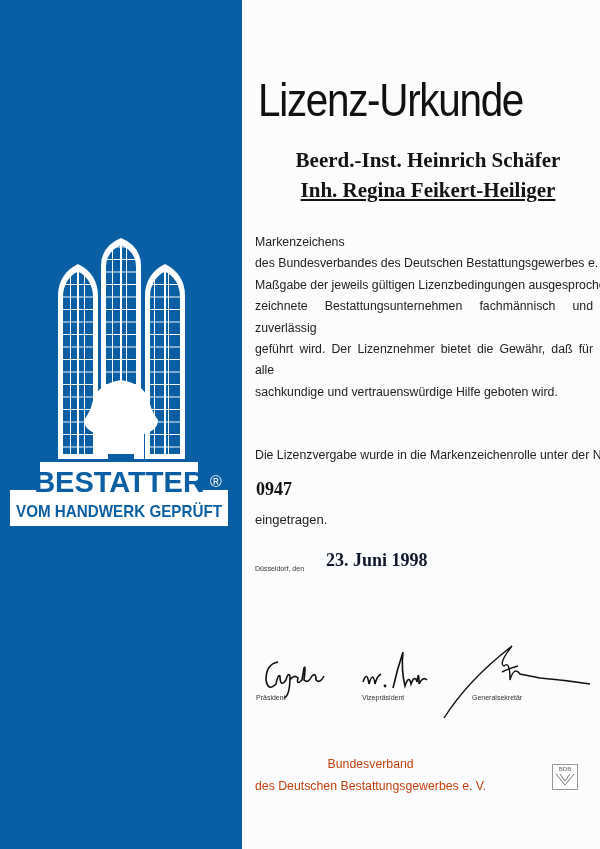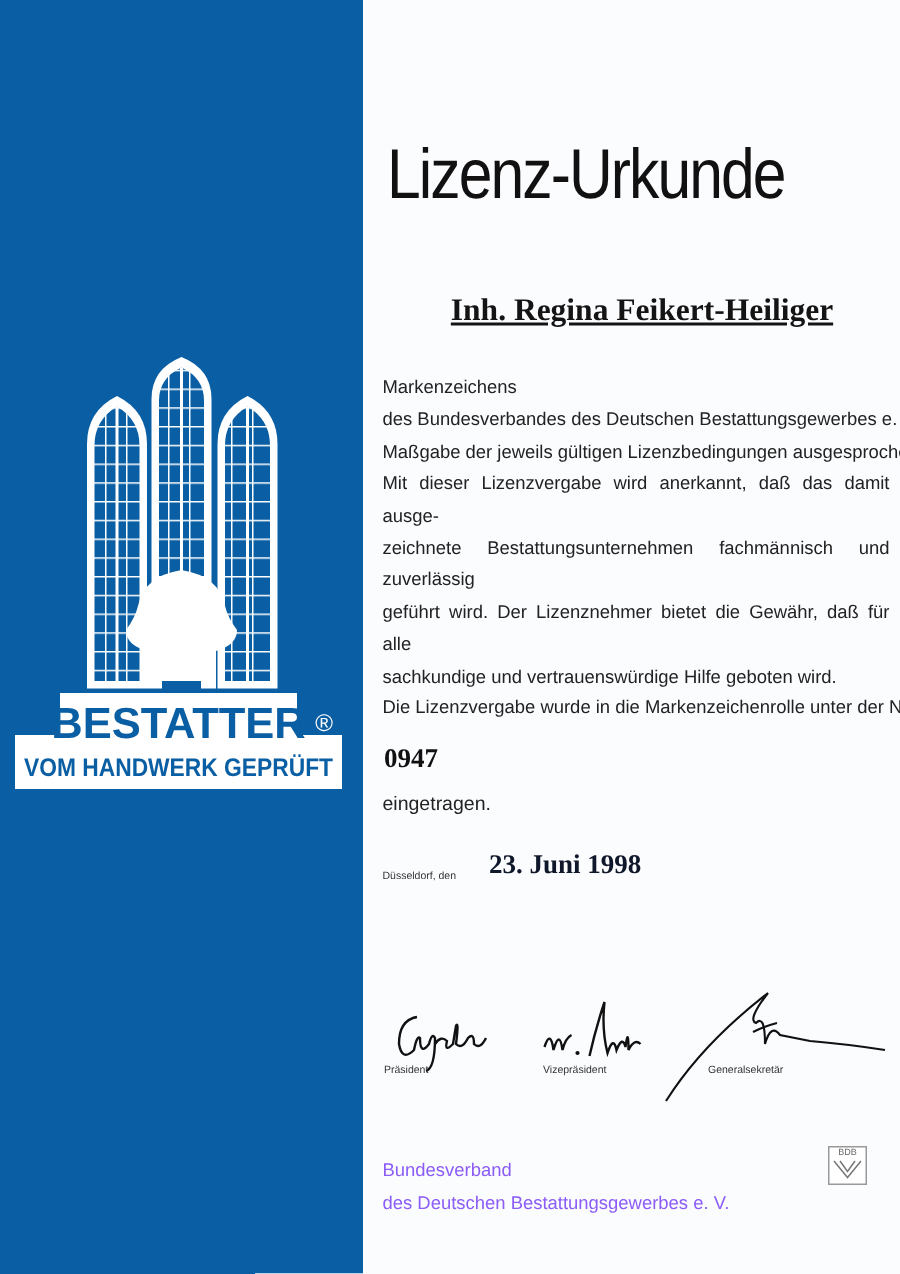--- a/index.html
+++ b/index.html
@@ -1,36 +1,36 @@
 <!DOCTYPE html>
 <html><head>
 <meta charset="utf-8">
 <style>
   html, body { margin:0; padding:0; }
   body { width:600px; height:849px; position:relative; overflow:hidden; background:#fbfcfe; font-family:"DejaVu Sans", sans-serif; color:#1a1a1a; }
   .blue-panel { position:absolute; left:0; top:0; width:242px; height:849px; background:#0a5ea3; }
   .logo { position:absolute; left:0; top:234px; width:242px; height:300px; }
-  .page { position:absolute; left:242px; top:16px; width:358px; height:603px; }
+  .page { position:absolute; left:242px; top:0; width:358px; height:603px; }
   .title { position:absolute; left:16px; top:72px; width:340px; font-family:"Liberation Sans", sans-serif; font-size:47px; letter-spacing:-1.5px; color:#111; transform:scaleX(0.86); transform-origin:left top; white-space:nowrap; }
   .holder { position:absolute; left:16px; width:340px; text-align:center; font-family:"Liberation Serif", serif; font-weight:bold; font-size:21px; color:#141414; white-space:nowrap; }
   .holder.l1 { top:148px; }
   .holder.l2 { top:178px;text-decoration:underline; }
   .body-text { position:absolute; left:13px; width:338px; font-family:"Liberation Sans", sans-serif; font-size:12.3px; line-height:21.4px; color:#222; }
   .body-text p { margin:0; white-space:nowrap; }
   .body-text .just { text-align:justify; text-align-last:justify; white-space:normal; }
   .body-text .bold { font-weight:normal; }
   .para1 { top:232px; }
   .nr-intro { position:absolute; left:13px; top:448px; font-family:"Liberation Sans", sans-serif; font-size:12.3px; color:#222; white-space:nowrap; }
   .nr { position:absolute; left:14px; top:479px; font-family:"Liberation Serif", serif; font-weight:bold; font-size:18px; color:#111; }
   .eingetragen { position:absolute; left:13px; top:512px; font-family:"Liberation Sans", sans-serif; font-size:13px; color:#222; }
   .place { position:absolute; left:13px; top:565px; font-family:"Liberation Sans", sans-serif; font-size:7px; color:#333; }
   .date { position:absolute; left:84px; top:550px; font-family:"Liberation Serif", serif; font-weight:bold; font-size:18px; color:#0f172a; white-space:nowrap; }
   .sig { position:absolute; top:640px; }
   .sig-label { position:absolute; font-family:"Liberation Sans", sans-serif; font-size:7px; color:#333; top:694px; }
-  .footer { position:absolute; left:13px; top:753px; font-family:"Liberation Sans", sans-serif; font-size:12.3px; line-height:22px; color:#8b5cf6; }
+  .footer { position:absolute; left:13px; top:753px; font-family:"Liberation Sans", sans-serif; font-size:12.3px; line-height:22px; color:#c2410c;text-align:center; }
   .footer p { margin:0; }
   .bdb { position:absolute; left:552px; top:764px; width:24px; height:24px; border:1px solid #999; background:#fff; }
   .bdb-text { position:absolute; left:0; top:0; width:24px; text-align:center; font-family:"Liberation Sans", sans-serif; font-size:6px; color:#666; line-height:8px; }
 </style>
 </head>
 <body>
 
 <div class="blue-panel"></div>
 
 <svg class="logo" viewBox="0 0 242 300" xmlns="http://www.w3.org/2000/svg">
@@ -58,27 +58,27 @@
 
   <rect x="40" y="228" width="158" height="34" fill="#ffffff"></rect>
   <rect x="10" y="256" width="218" height="36" fill="#ffffff"></rect>
   <text x="119" y="258" text-anchor="middle" font-family="Liberation Sans, sans-serif" font-weight="bold" font-size="29" fill="#0a5ea3">BESTATTER</text>
   <text x="216" y="253" text-anchor="middle" font-family="Liberation Sans, sans-serif" font-size="16" fill="#ffffff">®</text>
   <text x="119" y="283" text-anchor="middle" font-family="Liberation Sans, sans-serif" font-weight="bold" font-size="17" fill="#0a5ea3" textLength="206" lengthAdjust="spacingAndGlyphs">VOM HANDWERK GEPRÜFT</text>
 </svg>
 
 <div class="page">
   <div class="title">Lizenz-Urkunde</div>
+  <div class="holder l1">Beerd.-Inst. Heinrich Schäfer</div>
   <div class="holder l2">Inh. Regina Feikert-Heiliger</div>
 
   <div class="body-text para1">
     <p class="bold">Markenzeichens</p>
     <p>des Bundesverbandes des Deutschen Bestattungsgewerbes e. V. nach</p>
     <p>Maßgabe der jeweils gültigen Lizenzbedingungen ausgesprochen.</p>
-    <p class="just">Mit dieser Lizenzvergabe wird anerkannt, daß das damit ausge-</p>
     <p class="just">zeichnete Bestattungsunternehmen fachmännisch und zuverlässig</p>
     <p class="just">geführt wird. Der Lizenznehmer bietet die Gewähr, daß für alle</p>
     <p>sachkundige und vertrauenswürdige Hilfe geboten wird.</p>
   </div>
 
   <div class="nr-intro">Die Lizenzvergabe wurde in die Markenzeichenrolle unter der Nr.</div>
   <div class="nr">0947</div>
   <div class="eingetragen">eingetragen.</div>
 
   <div class="place">Düsseldorf, den</div>

